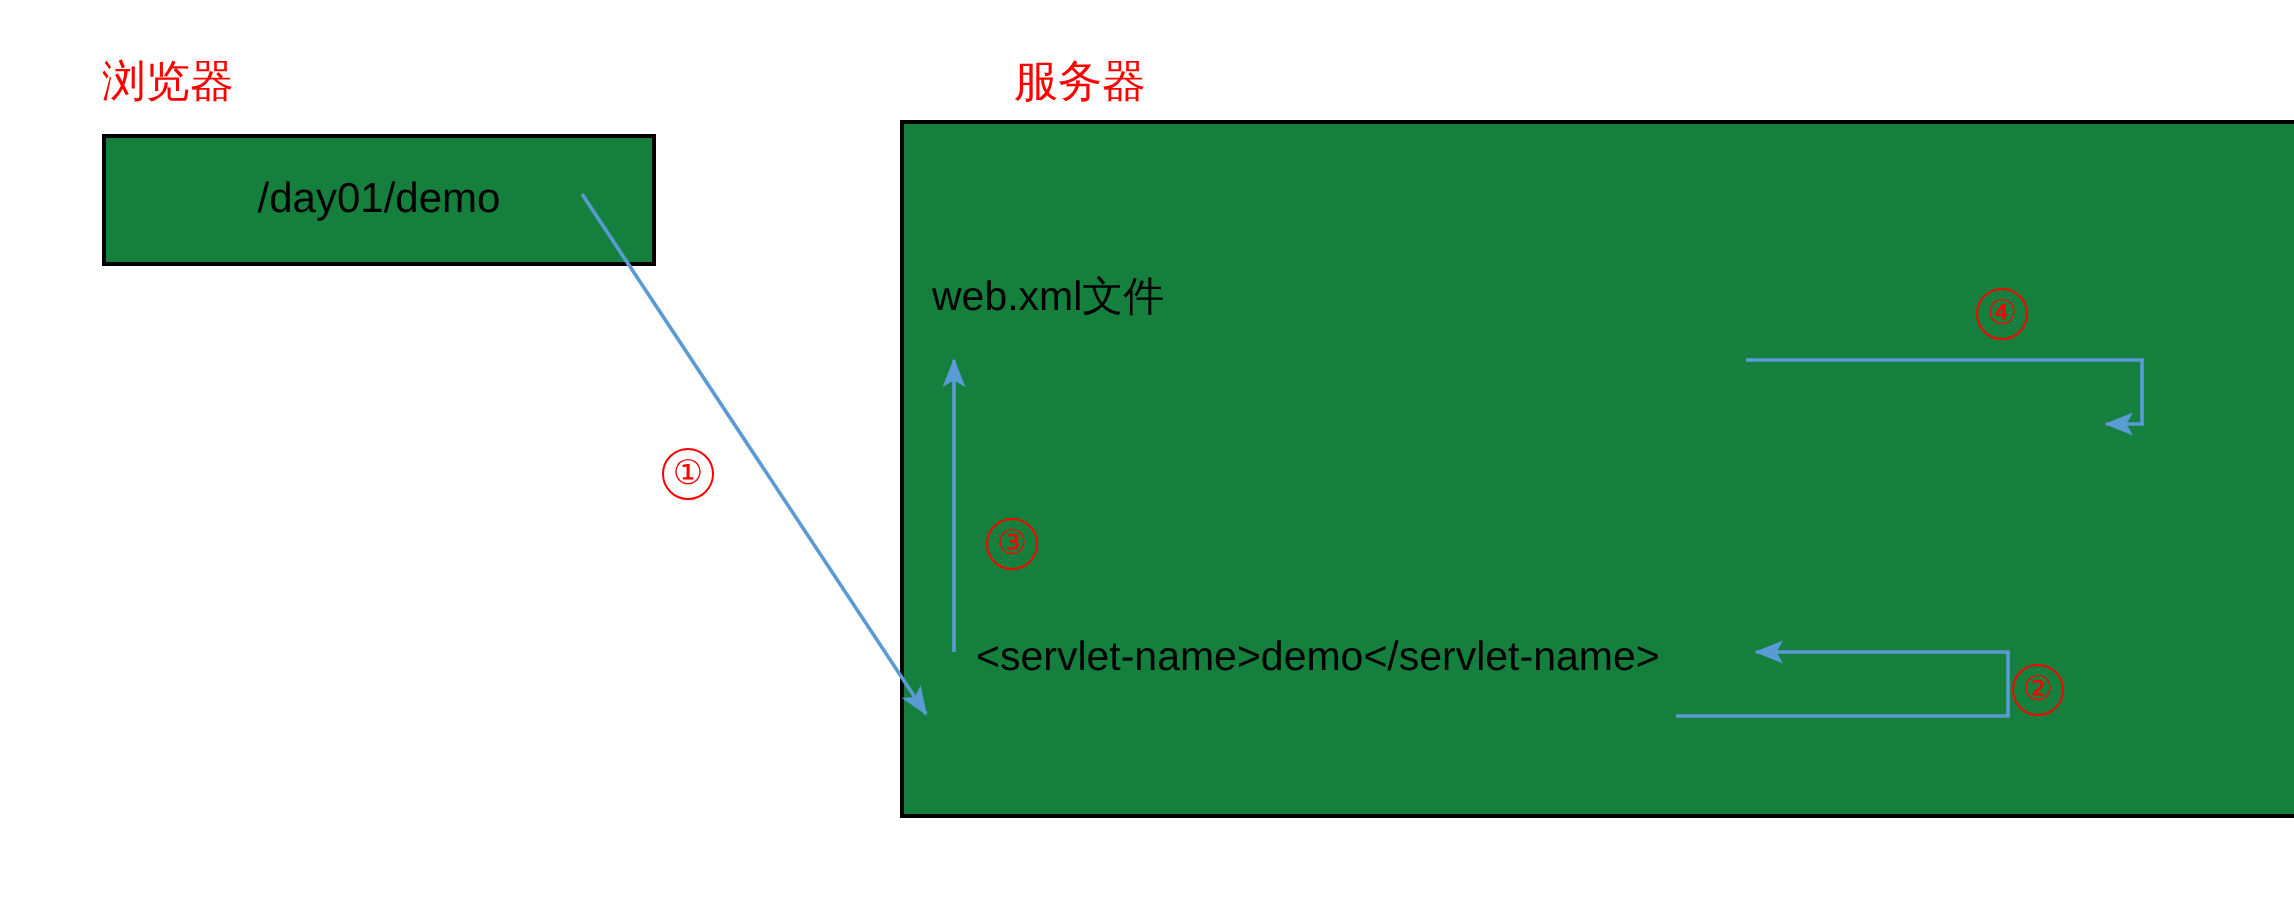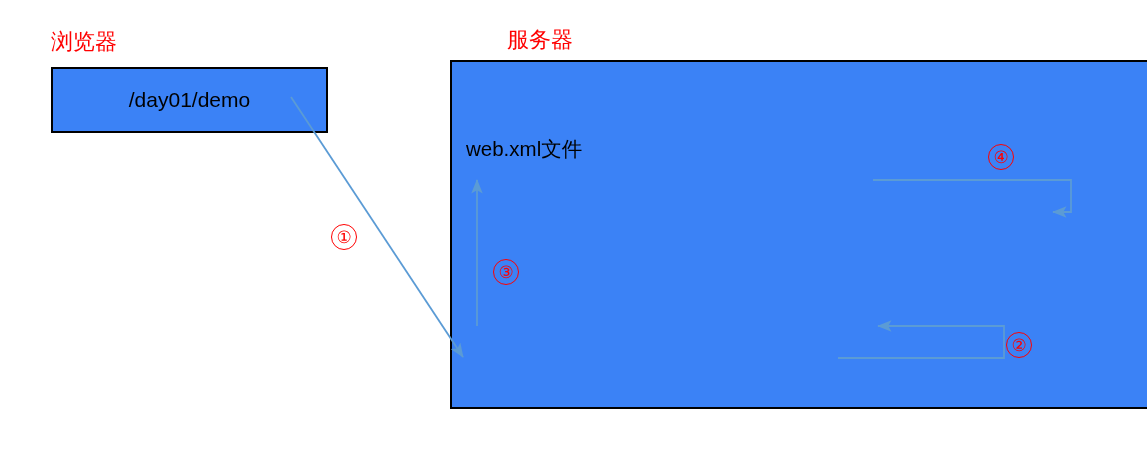--- a/index.html
+++ b/index.html
@@ -18,26 +18,26 @@
   }
   .section-title {
     position: absolute;
     color: #ff0000;
     font-size: 22px;
     line-height: 1;
     white-space: nowrap;
     font-family: "DejaVu Serif", "Liberation Serif", serif;
   }
   #browser-title { left: 18px; top: 31px; }
-  #server-title  { left: 474px; top: 31px; font-family: Liberation Mono, monospace; }
+  #server-title  { left: 474px; top: 31px; }
 
   .panel {
     position: absolute;
     border: 2px solid #000000;
-    background: #3b82f6;
+    background: #15803d;
     box-sizing: border-box;
   }
   #browser-box {
     left: 18px; top: 67px;
     width: 277px; height: 66px;
   }
   #browser-url {
     position: absolute;
     left: 0; right: 0; top: 19px;
     text-align: center;
@@ -101,20 +101,21 @@
   <div class="panel" id="browser-box">
     <div id="browser-url">/day01/demo</div>
   </div>
 
   <div class="section-title" id="server-title">服务器</div>
 
   <div class="panel" id="server-box">
     <div id="xml-code">
       <div class="code-line">web.xml文件</div>
       <div class="code-line"></div>
+      <div class="code-line code-indent">&lt;servlet-name&gt;demo&lt;/servlet-name&gt;</div>
       
       
       
       
       
       
       
     </div>
   </div>
 

